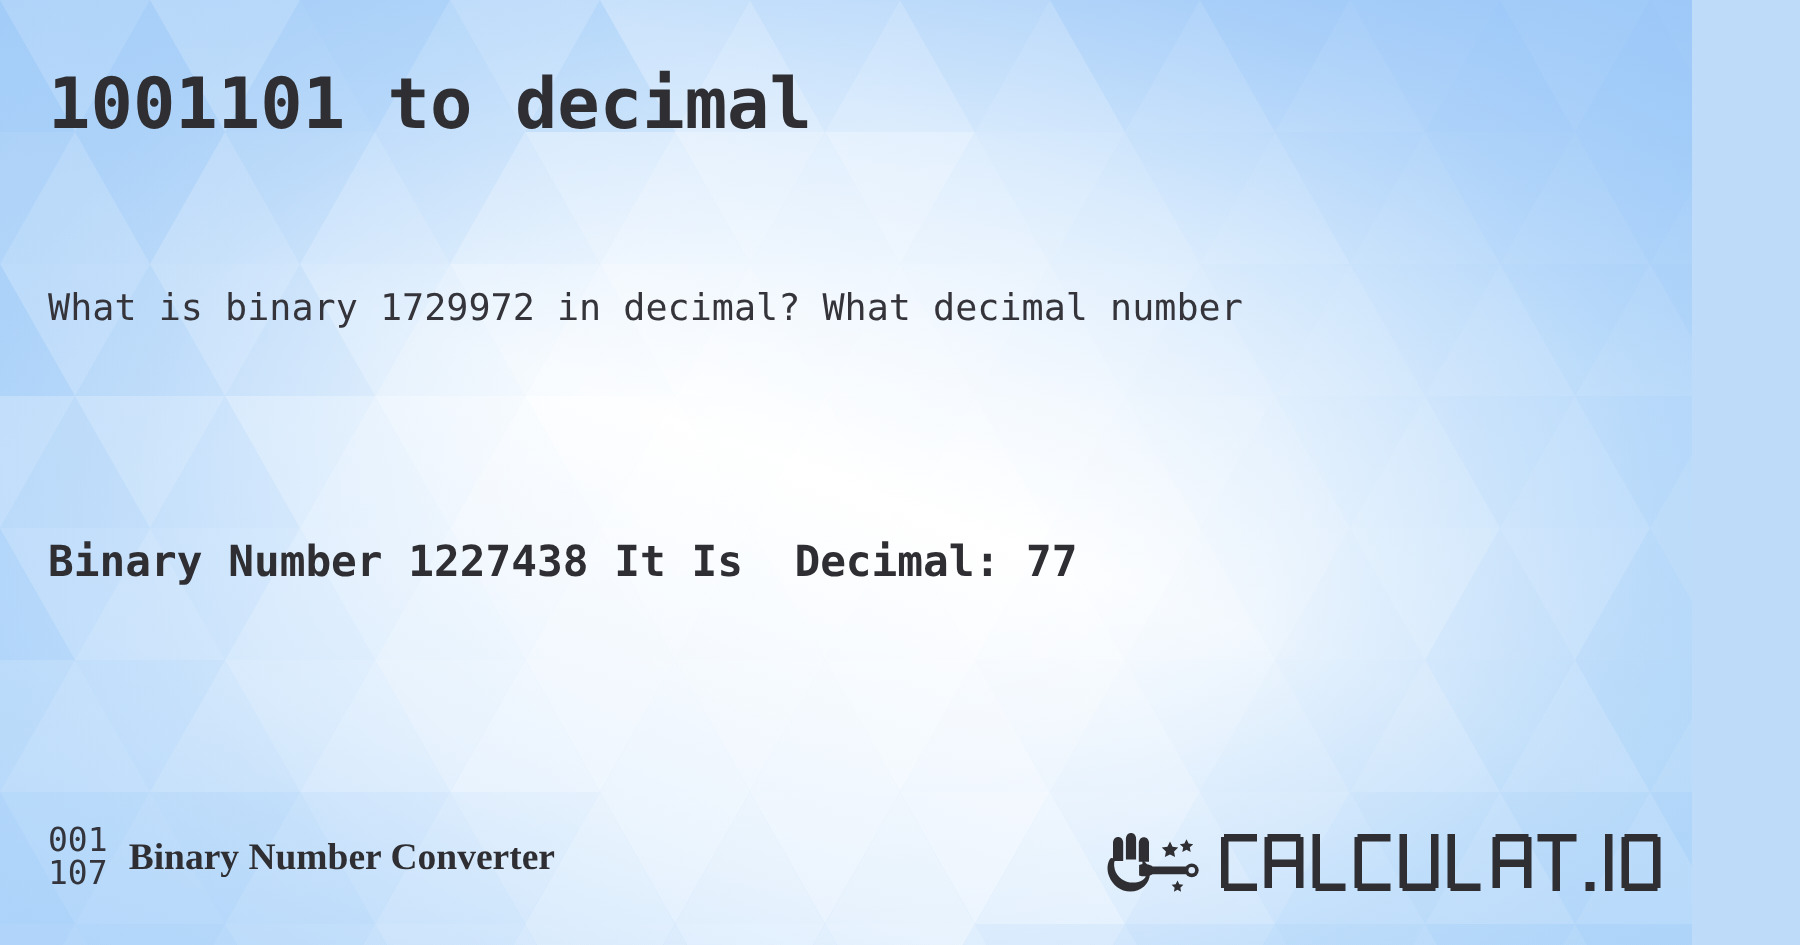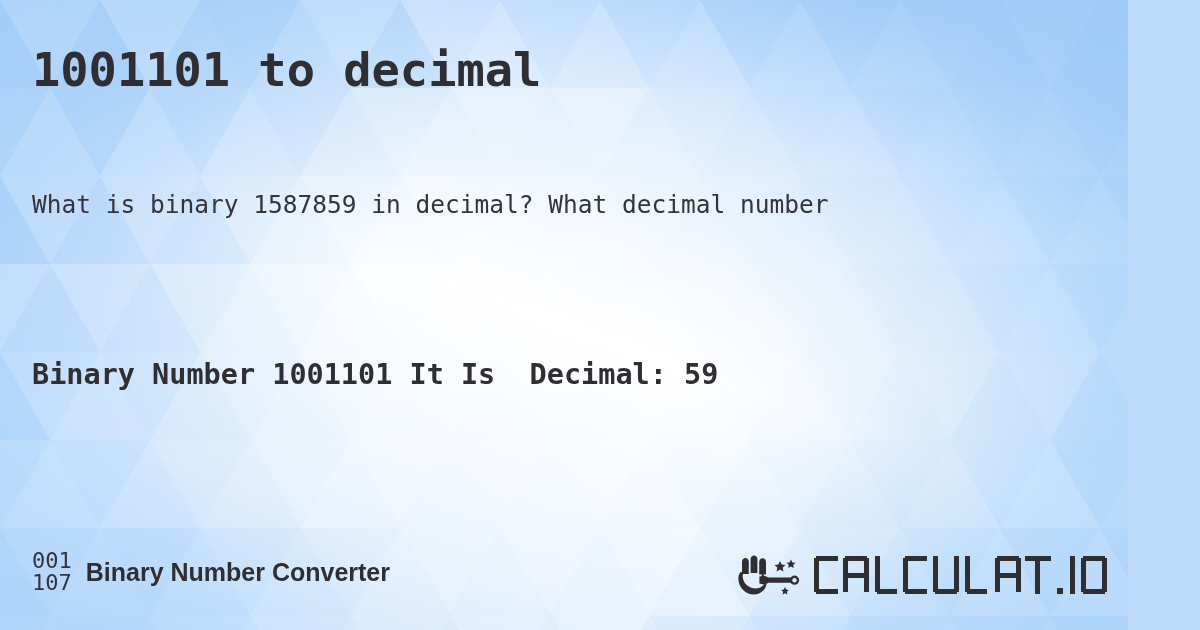--- a/index.html
+++ b/index.html
@@ -116,21 +116,21 @@
     font-weight: normal;
     color: #33343c;
     line-height: 22px;
     letter-spacing: 0px;
     text-align: left;
     margin-right: 14px;
     padding-top: 1px;
   }
   .binlogo span { display: block; white-space: pre; }
   .footer-title {
-    font-family: Liberation Sans, sans-serif;
+    font-family: Liberation Serif, serif;
     font-size: 25px;
     font-weight: bold;
     color: #2f2f33;
     white-space: nowrap;
     letter-spacing: 0px;
     line-height: 30px;
   }
 
   .footer-right {
     position: absolute;
@@ -371,24 +371,24 @@
     </svg>
     <div id="bg-glow"></div>
     <div id="bg-tint"></div>
   </div>
 
   <div id="content">
 
     <div class="page-title">1001101 to decimal</div>
 
     <div class="question">
-      <span class="q-line">What is binary 1587859 in decimal? What decimal number</span>
+      <span class="q-line">What is binary 1729972 in decimal? What decimal number</span>
     </div>
 
-    <div class="answer">Binary Number 1001101 It Is  Decimal: 59</div>
+    <div class="answer">Binary Number 1227438 It Is  Decimal: 77</div>
 
     <div class="footer-left">
       <div class="binlogo">
         <span>001</span>
         <span>107</span>
       </div>
       <div class="footer-title">Binary Number Converter</div>
     </div>
 
     <div class="footer-right">

